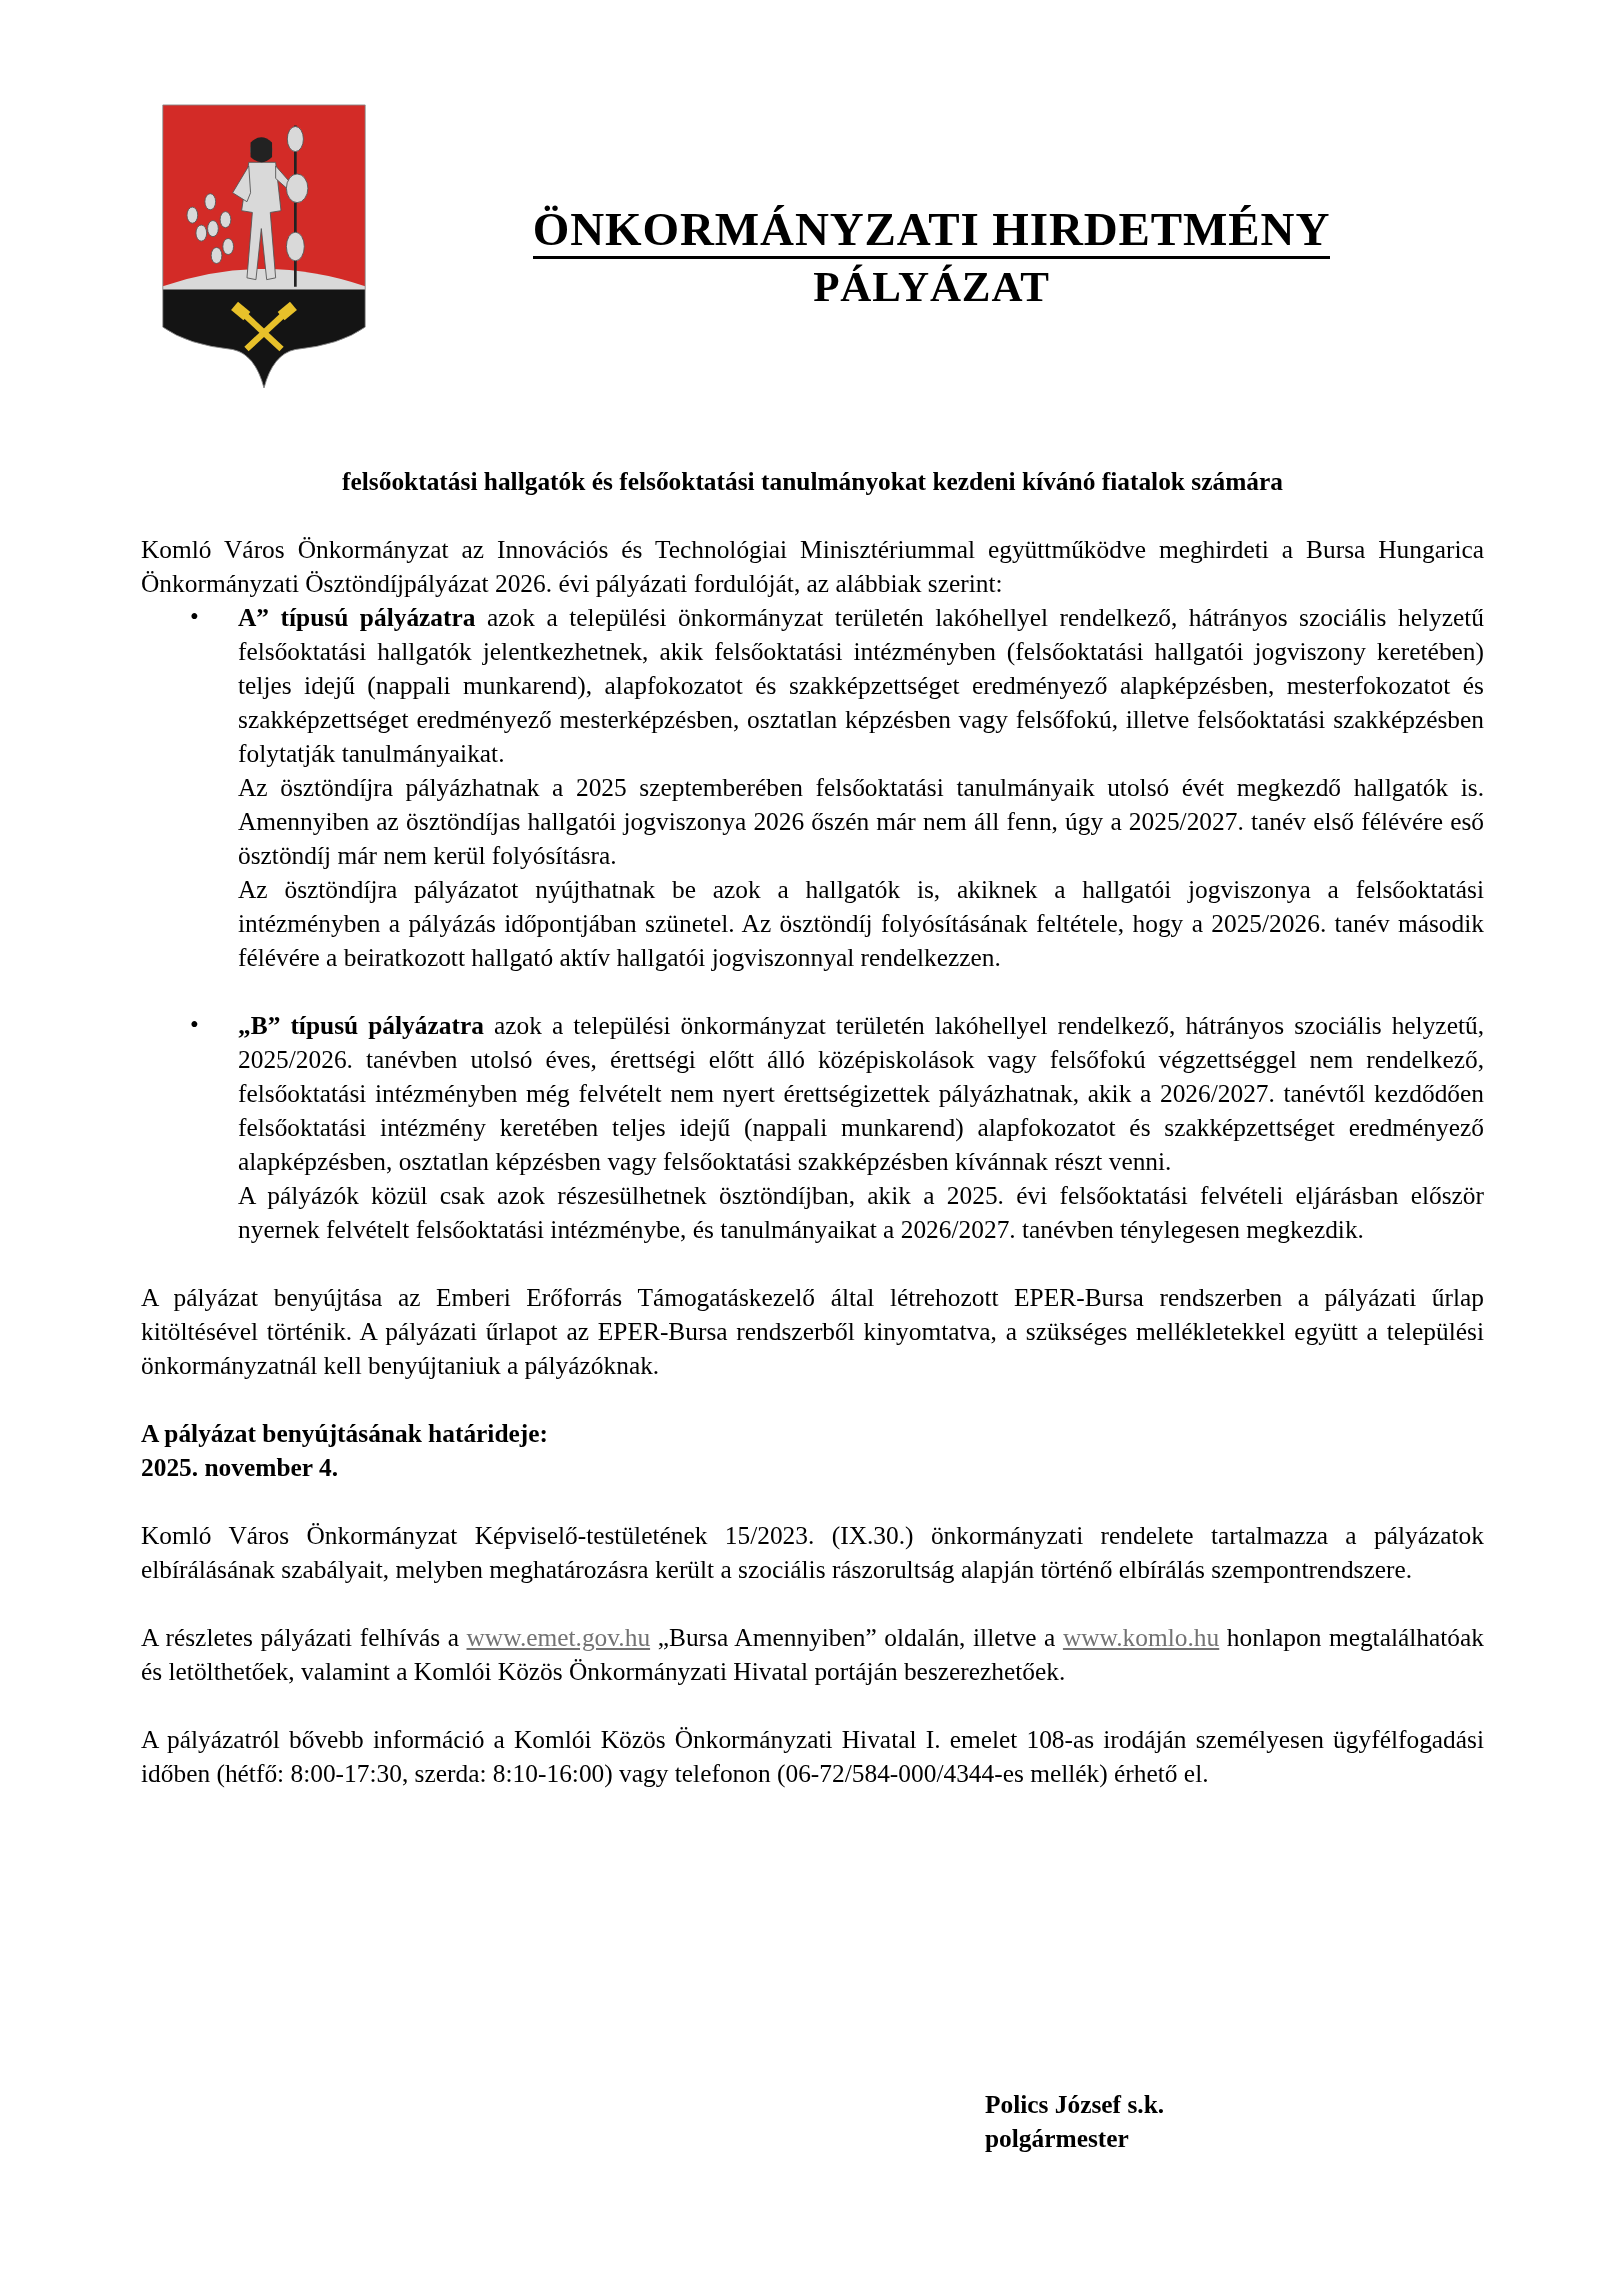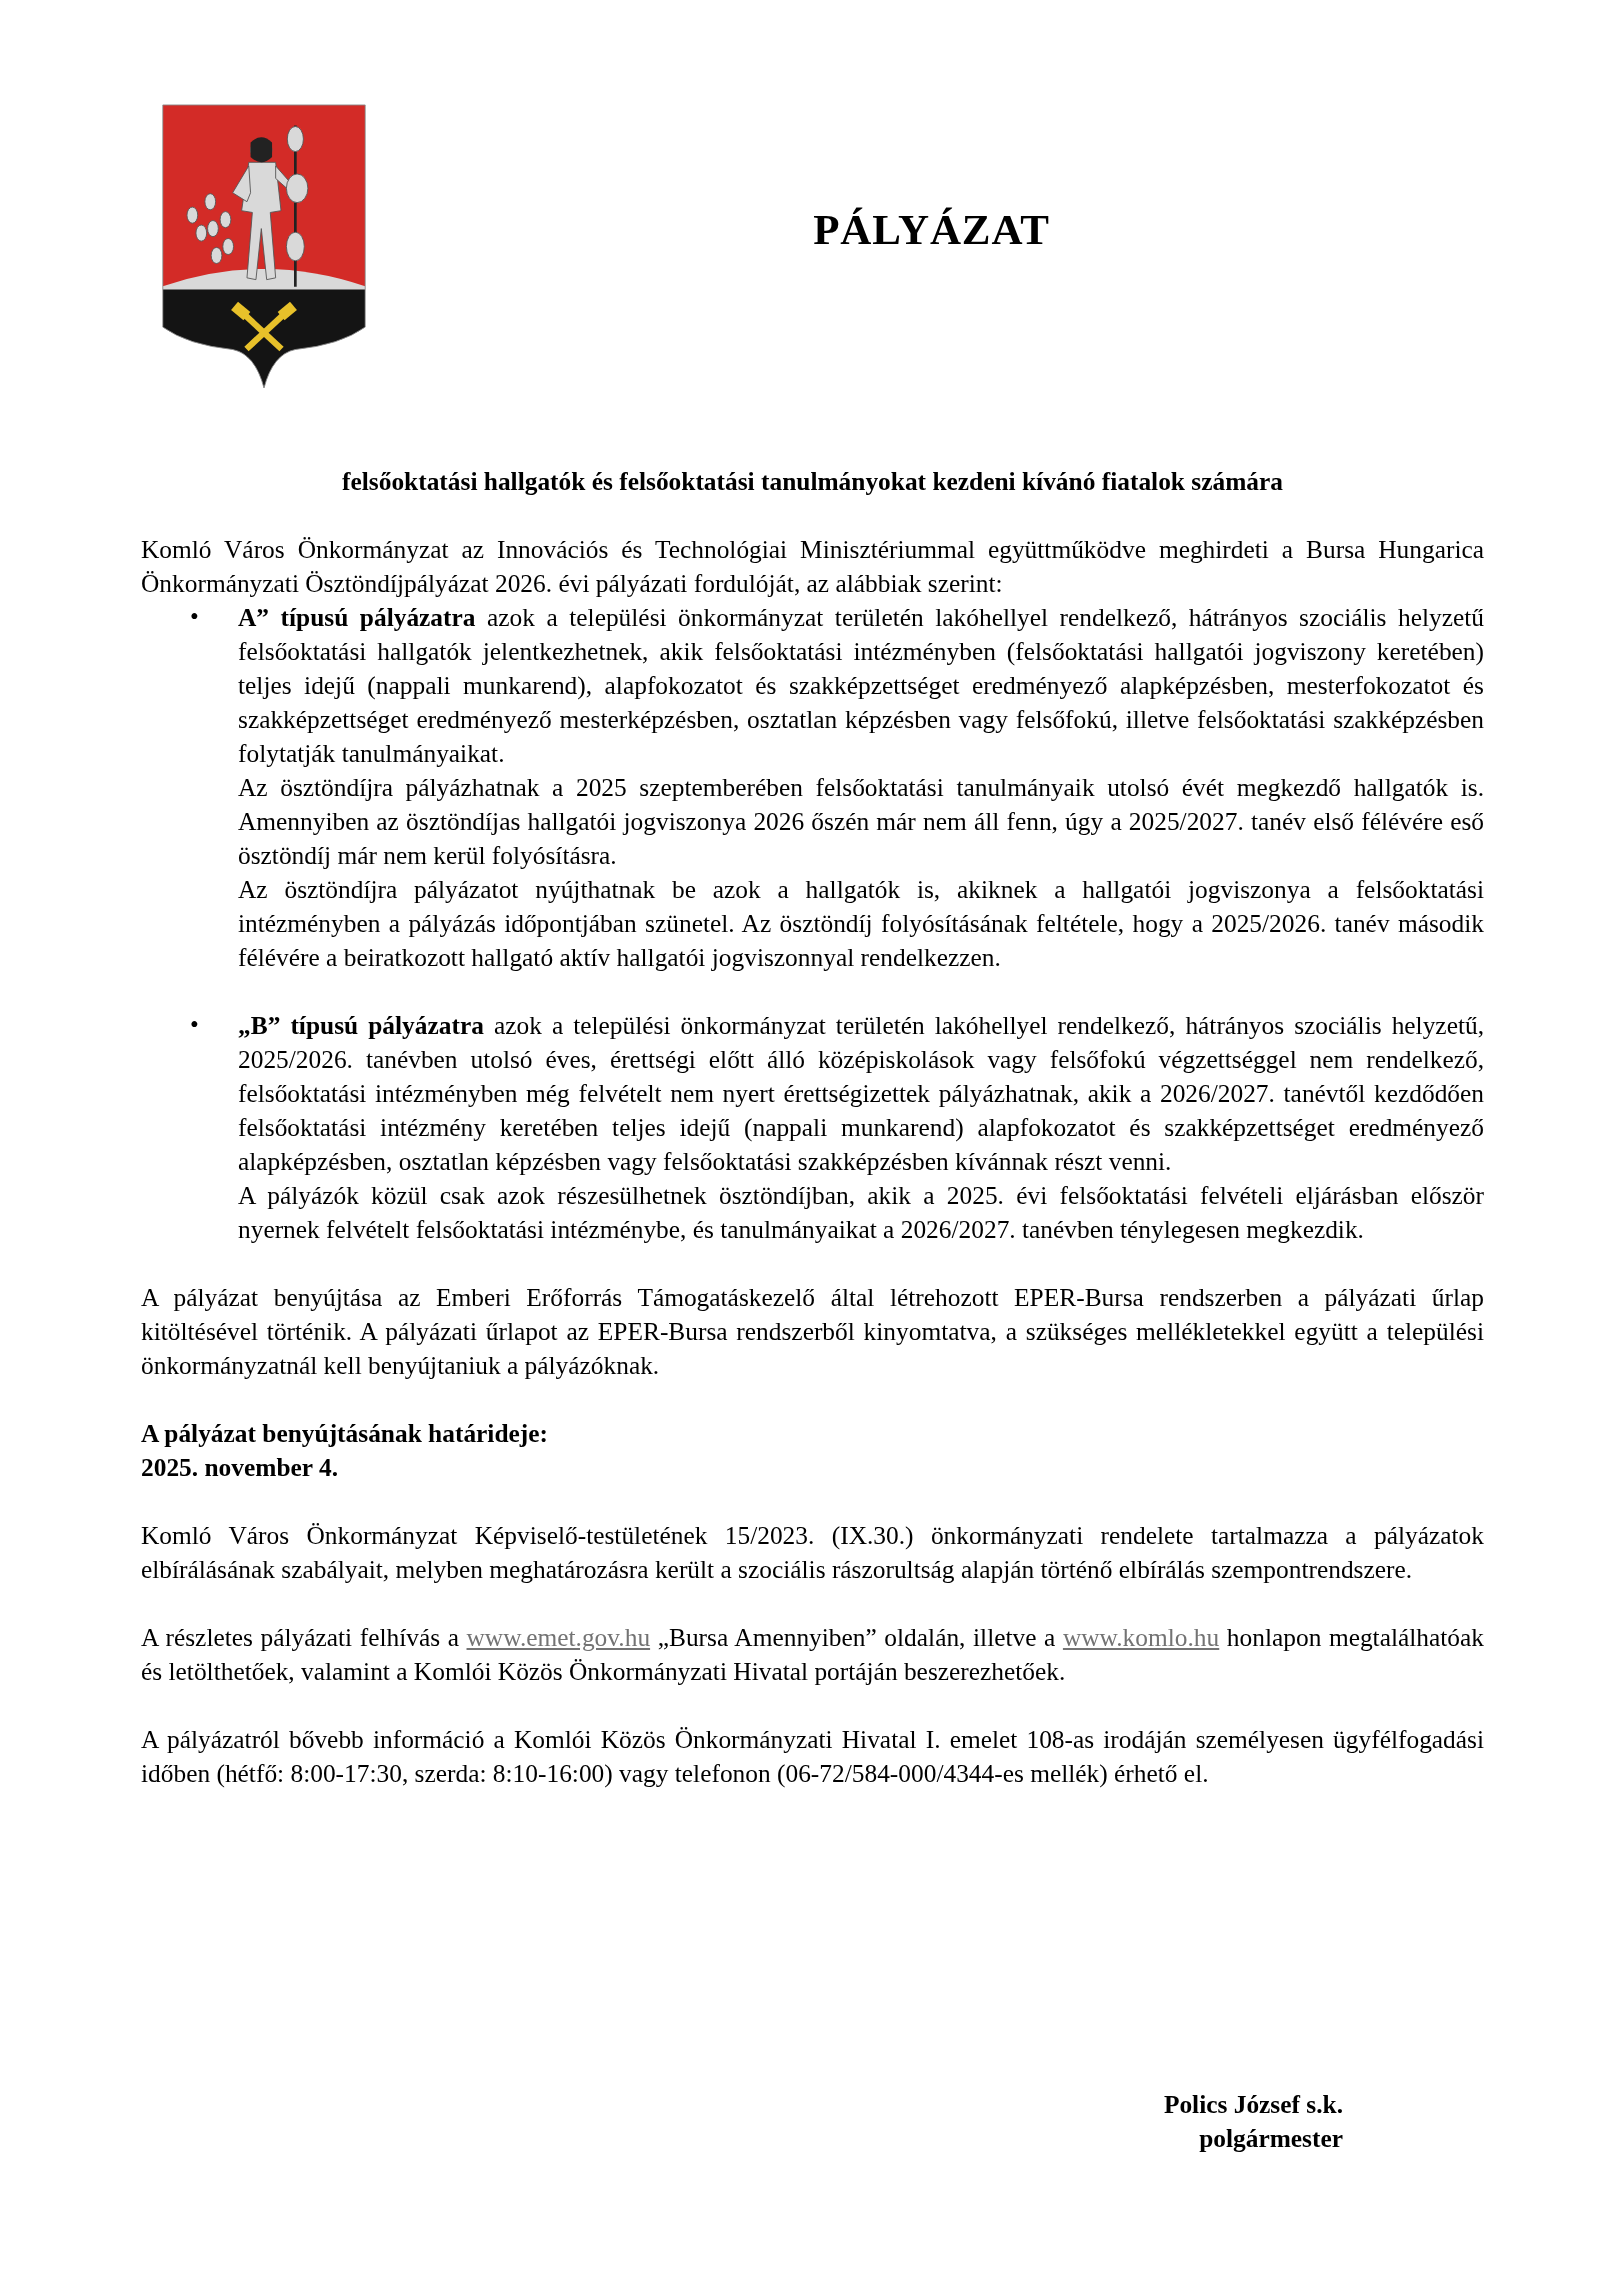--- a/index.html
+++ b/index.html
@@ -26,21 +26,21 @@
   .para-gap { margin-top: 34px; }
   ul.bullets { list-style: none; margin: 0; padding: 0; }
   ul.bullets > li { position: relative; padding-left: 97px; text-align: justify; }
   ul.bullets > li .bullet-dot {
     position: absolute; left: 49px; top: 0; font-size: 25px;
   }
   ul.bullets > li + li { margin-top: 34px; }
   .center { text-align: left; }
   b, .bold { font-weight: bold; }
   a.link { color: #737373; }
-  .signature { position: absolute; left: 985px; top: 2087px; width: 358px; text-align: right;
+  .signature { position: absolute; left: 985px; top: 2087px; width: 358px; text-align: left;
     font-weight: bold; font-size: 25.4px; line-height: 34px; }
 </style>
 </head>
 <body>
 
 <div class="page">
 
   <svg class="crest" viewBox="0 0 230 320" xmlns="http://www.w3.org/2000/svg">
     <defs>
       <clipPath id="shield">
@@ -81,20 +81,21 @@
         <line x1="92" y1="235" x2="132" y2="272"></line>
         <line x1="138" y1="235" x2="98" y2="272"></line>
       </g>
       <rect x="80" y="226" width="18" height="12" fill="#e8c12a" transform="rotate(40 89 232)"></rect>
       <rect x="132" y="226" width="18" height="12" fill="#e8c12a" transform="rotate(-40 141 232)"></rect>
     </g>
     <path d="M2,2 L228,2 L228,250 Q200,270 150,275 Q125,280 115,318 Q105,280 80,275 Q30,270 2,250 Z" fill="none" stroke="#888" stroke-width="1"></path>
   </svg>
 
   <div class="title-block">
+    <div class="title-1">ÖNKORMÁNYZATI HIRDETMÉNY</div>
     <div class="title-2">PÁLYÁZAT</div>
   </div>
 
   <div class="content">
     <div class="subtitle">felsőoktatási hallgatók és felsőoktatási tanulmányokat kezdeni kívánó fiatalok számára</div>
 
     <p>Komló Város Önkormányzat az Innovációs és Technológiai Minisztériummal együttműködve meghirdeti a Bursa Hungarica Önkormányzati Ösztöndíjpályázat 2026. évi pályázati fordulóját, az alábbiak szerint:</p>
 
     <ul class="bullets">
       <li>

